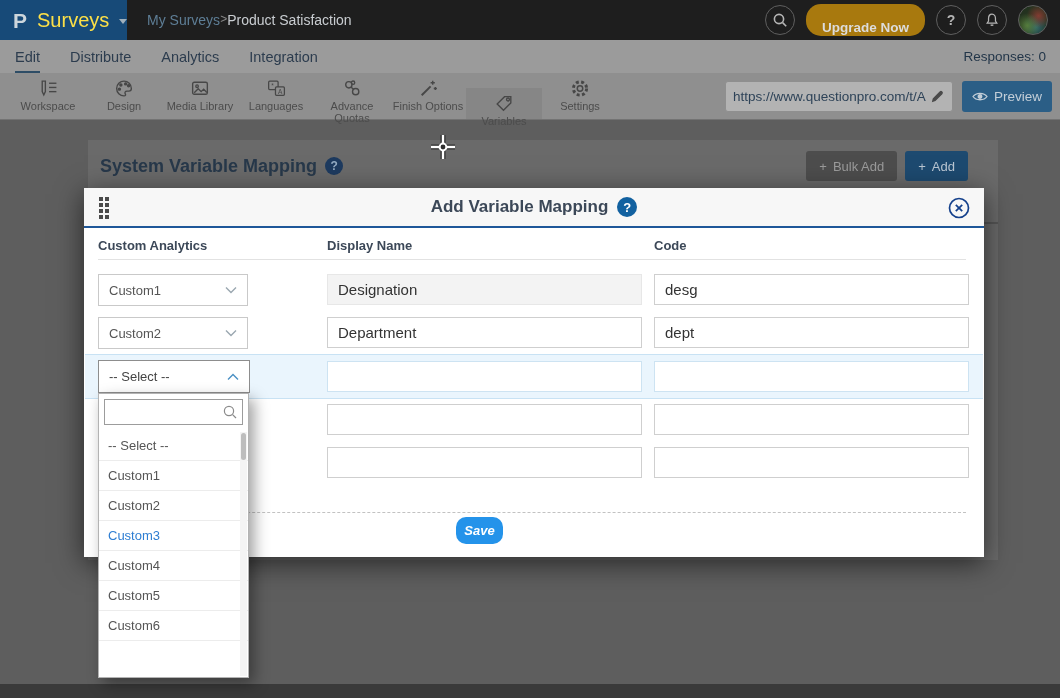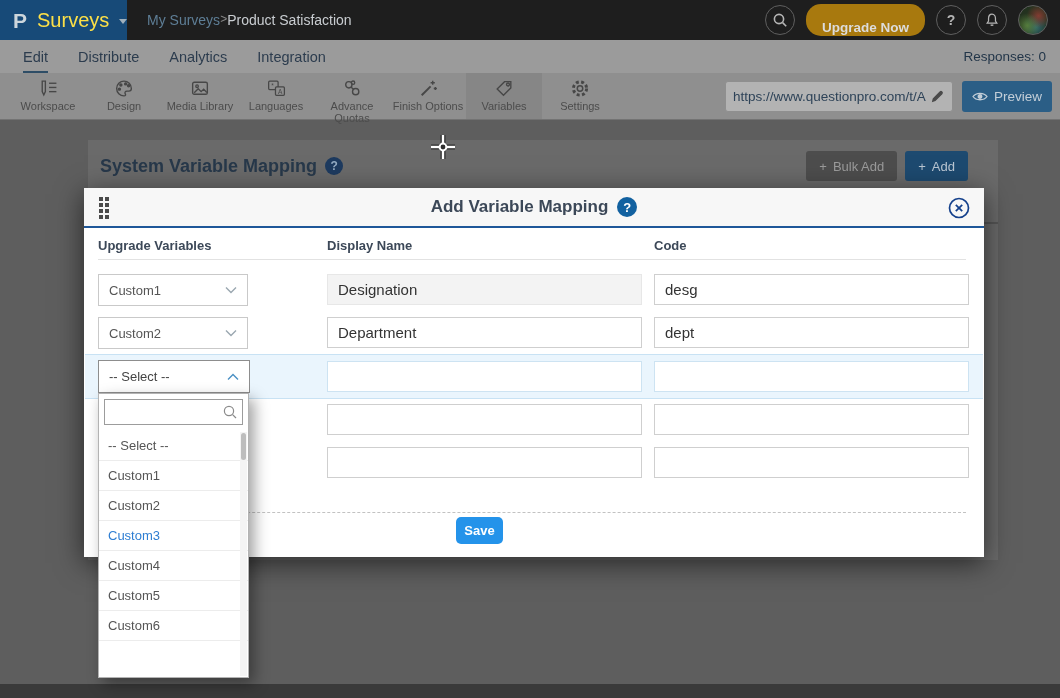--- a/index.html
+++ b/index.html
@@ -21,27 +21,27 @@
   .upgrade-btn { height:30px; padding:16px 16px; border:none; border-radius:15px; background:#a8790e; color:#dcdcdc; font-size:13.5px; font-weight:700; cursor:pointer; }
   .avatar { width:30px; height:30px; border-radius:50%; border:1.5px solid #5f5f5f; background:
       radial-gradient(circle at 30% 70%, rgba(90,130,60,.9), transparent 45%),
       radial-gradient(circle at 70% 35%, rgba(140,60,50,.9), transparent 45%),
       radial-gradient(circle at 60% 75%, rgba(50,110,120,.9), transparent 50%),
       #23321f; cursor:pointer; }
 
   
   .navrow { position:absolute; left:0; top:40px; width:1060px; height:33px; background:#9b9b9b; display:flex; align-items:stretch; padding-left:15px; gap:30px; z-index:2; }
   .tab { font-size:14.5px; color:#2c3c4e; display:flex; align-items:center; cursor:pointer; border-bottom:2px solid transparent; padding-top:2px; }
-  .tab.active { border-bottom-color:#2e4d66; font-weight:400;margin-left:8px; }
+  .tab.active { border-bottom-color:#2e4d66; font-weight:400; }
   .responses { margin-left:auto; align-self:center; padding-right:14px; font-size:13.5px; color:#233649; }
 
   
   .toolbar { position:absolute; left:0; top:73px; width:1060px; height:47px; background:#8f8f8f; border-bottom:1px solid #737373; display:flex; align-items:stretch; padding-left:10px; z-index:2; }
   .tool { width:76px; padding-top:5px; text-align:center; cursor:pointer; }
-  .tool.active { background:#868686; }
+  .tool.active { background:#868686;margin-top:15px; }
   .tool svg { display:block; margin:0 auto; }
   .tool-label { display:block; font-size:11px; color:#4c4c4c; margin-top:1px; }
   .tb-right { margin-left:auto; display:flex; align-items:center; gap:9px; padding-right:8px; }
   .url-box { width:228px; height:31px; background:#b3b3b3; border:1px solid #8f8f8f; border-radius:3px; display:flex; align-items:center; padding:0 7px; }
   .url-box input { flex:1; min-width:0; background:transparent; border:none; outline:none; font-size:13.5px; color:#2e4358; font-family:inherit; }
   .preview-btn { width:90px; height:31px; background:#2b5e86; border:none; border-radius:3px; color:#c3ced8; font-size:13.5px; display:flex; align-items:center; justify-content:center; gap:6px; cursor:pointer; }
 
   
   .content { position:absolute; left:0; top:120px; width:1060px; height:578px; background:#5e5e5e; z-index:1; }
   .panel { position:absolute; left:88px; top:20px; width:910px; height:420px; background:#6a6a6a; }
@@ -71,21 +71,21 @@
   .m-cols span { position:absolute; top:4px; }
   .col-var { left:0; } .col-disp { left:229px; } .col-code { left:556px; }
   .hl-band { position:absolute; left:1px; right:1px; top:166px; height:45px; background:#eaf5fd; border-top:1px solid #c8e2f4; border-bottom:1px solid #c8e2f4; }
   .m-row { position:absolute; left:0; width:900px; height:32px; }
   .sel { position:absolute; left:14px; width:150px; height:32px; border:1px solid #c9c9c9; background:#fff; display:flex; align-items:center; justify-content:space-between; padding:0 10px; font-size:13px; color:#555; cursor:pointer; }
   .inp { position:absolute; height:31px; width:315px; border:1px solid #cfcfcf; background:#fff; padding:0 10px; font-size:15px; color:#333; font-family:inherit; outline:none; }
   .inp.disp { left:243px; } .inp.code { left:570px; }
   .inp.ro { background:#f3f3f3; border-color:#e7e7e7; }
   .inp.blue { border-color:#cde3f2; }
   .m-dash { position:absolute; left:18px; width:864px; top:324px; border-top:1px dashed #c2c2c2; }
-  .save-btn { position:absolute; left:372px; top:329px; width:47px; height:27px; background:#2493ea; border:none; border-radius:5px; color:#fff; font-size:13px; font-weight:700; cursor:pointer; }
+  .save-btn { position:absolute; left:372px; top:329px; width:47px; height:27px; background:#2493ea; border:none; border-radius:10px; color:#fff; font-size:13px; font-weight:700; cursor:pointer;font-style:italic; }
 
   
   .dd { position:absolute; left:14px; top:172px; width:152px; z-index:30; }
   .dd-trigger { height:33px; border:1px solid #8d8d8d; background:#fff; display:flex; align-items:center; justify-content:space-between; padding:0 10px; font-size:13px; color:#444; cursor:pointer; }
   .dd-panel { position:absolute; left:0; top:33px; width:151px; height:285px; background:#fff; border:1px solid #b3b3b3; box-shadow:5px 6px 14px rgba(0,0,0,.38); }
   .dd-search { position:absolute; left:5px; right:5px; top:5px; height:26px; border:1px solid #9c9c9c; display:flex; align-items:center; background:#fff; }
   .dd-search input { flex:1; min-width:0; border:none; outline:none; padding:0 22px 0 6px; font-size:12px; font-family:inherit; color:#444; background:transparent; }
   .dd-search svg { position:absolute; right:4px; }
   .dd-list { position:absolute; left:0; right:0; top:37px; bottom:0; overflow:hidden; background:#fff; }
   .dd-opt { height:30px; line-height:29px; padding-left:9px; font-size:13px; color:#555; border-bottom:1px solid #ececec; cursor:pointer; }
@@ -264,21 +264,21 @@
       <button class="m-close">
         <svg width="24" height="24" viewBox="0 0 24 24" fill="none" stroke="#15418c" stroke-width="1.7">
             <circle cx="12" cy="12" r="9.5"></circle>
             <line x1="8.8" y1="8.8" x2="15.2" y2="15.2"></line>
             <line x1="15.2" y1="8.8" x2="8.8" y2="15.2"></line>
           </svg>
       </button>
     </div>
 
     <div class="m-cols">
-      <span class="col-var">Upgrade Variables</span>
+      <span class="col-var">Custom Analytics</span>
       <span class="col-disp">Display Name</span>
       <span class="col-code">Code</span>
     </div>
 
     <div class="hl-band"></div>
 
     <div class="m-row" style="top:86px;">
       <div class="sel">
         <span>Custom1</span>
         <svg width="12" height="8" viewBox="0 0 12 8" fill="none" stroke="#9aa7b0" stroke-width="1.4">

